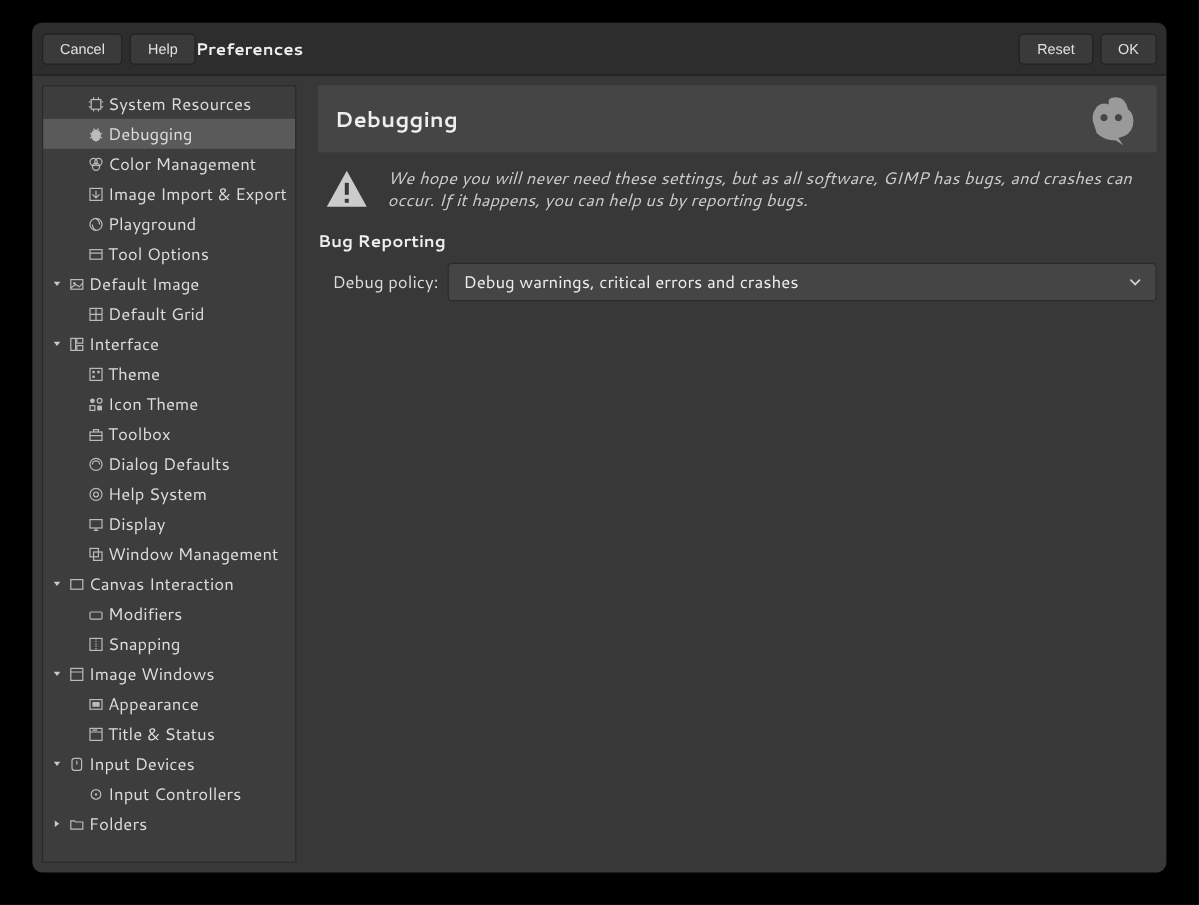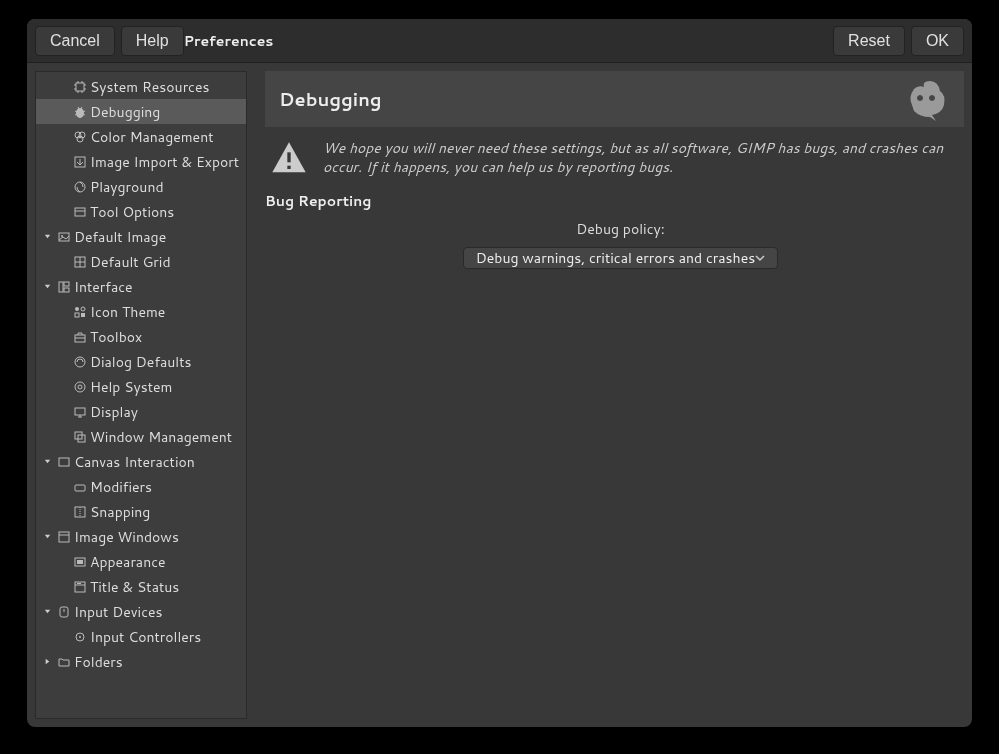--- a/index.html
+++ b/index.html
@@ -41,21 +41,21 @@
     text-align: left;
     font-weight: 600;
     color: #eee;
   }
   .btn {
     background: #3a3a3a;
     border: 1px solid #222;
     color: #e0e0e0;
     padding: 5px 14px;
     border-radius: 4px;
-    font-size: 16px;
+    font-size: 12px;
     cursor: pointer;
   }
   .body {
     flex: 1;
     display: flex;
     padding: 8px;
     gap: 18px;
     overflow: hidden;
   }
   .sidebar {
@@ -137,21 +137,20 @@
   .section-label {
     font-weight: 600;
     color: #eee;
     padding: 2px 0 8px 0;
   }
   .form-row {
     display: flex;
     align-items: center;
     gap: 8px;
     padding-left: 12px;
-    flex-direction: column;
   }
   .form-label { color: #ddd; }
   .dropdown {
     flex: 1;
     background: #454545;
     border: 1px solid #2a2a2a;
     border-radius: 4px;
     height: 32px;
     display: flex;
     align-items: center;
@@ -295,20 +294,33 @@
           </span>
           <span class="indent" style="width: 0px;"></span>
           <span class="item-icon">
             <svg viewBox="0 0 14 14">
               <rect x="2" y="2" width="4" height="10" fill="none" stroke="currentColor"></rect>
               <rect x="7" y="2" width="5" height="4" fill="none" stroke="currentColor"></rect>
               <rect x="7" y="8" width="5" height="4" fill="none" stroke="currentColor"></rect>
             </svg>
           </span>
           <span class="item-label">Interface</span>
+        </div>
+        <div class="tree-item">
+          <span class="expander"></span>
+          <span class="indent" style="width: 16px;"></span>
+          <span class="item-icon">
+            <svg viewBox="0 0 14 14">
+              <rect x="2" y="2" width="10" height="10" fill="none" stroke="currentColor"></rect>
+              <rect x="4" y="4" width="2" height="2" fill="currentColor"></rect>
+              <rect x="8" y="4" width="2" height="2" fill="currentColor"></rect>
+              <rect x="4" y="8" width="2" height="2" fill="currentColor"></rect>
+            </svg>
+          </span>
+          <span class="item-label">Theme</span>
         </div>
         <div class="tree-item">
           <span class="expander"></span>
           <span class="indent" style="width: 16px;"></span>
           <span class="item-icon">
             <svg viewBox="0 0 14 14">
               <circle cx="4" cy="4" r="2" fill="currentColor"></circle>
               <circle cx="10" cy="4" r="2" fill="none" stroke="currentColor"></circle>
               <rect x="2" y="8" width="4" height="4" fill="none" stroke="currentColor"></rect>
               <rect x="8" y="8" width="4" height="4" fill="currentColor"></rect>

